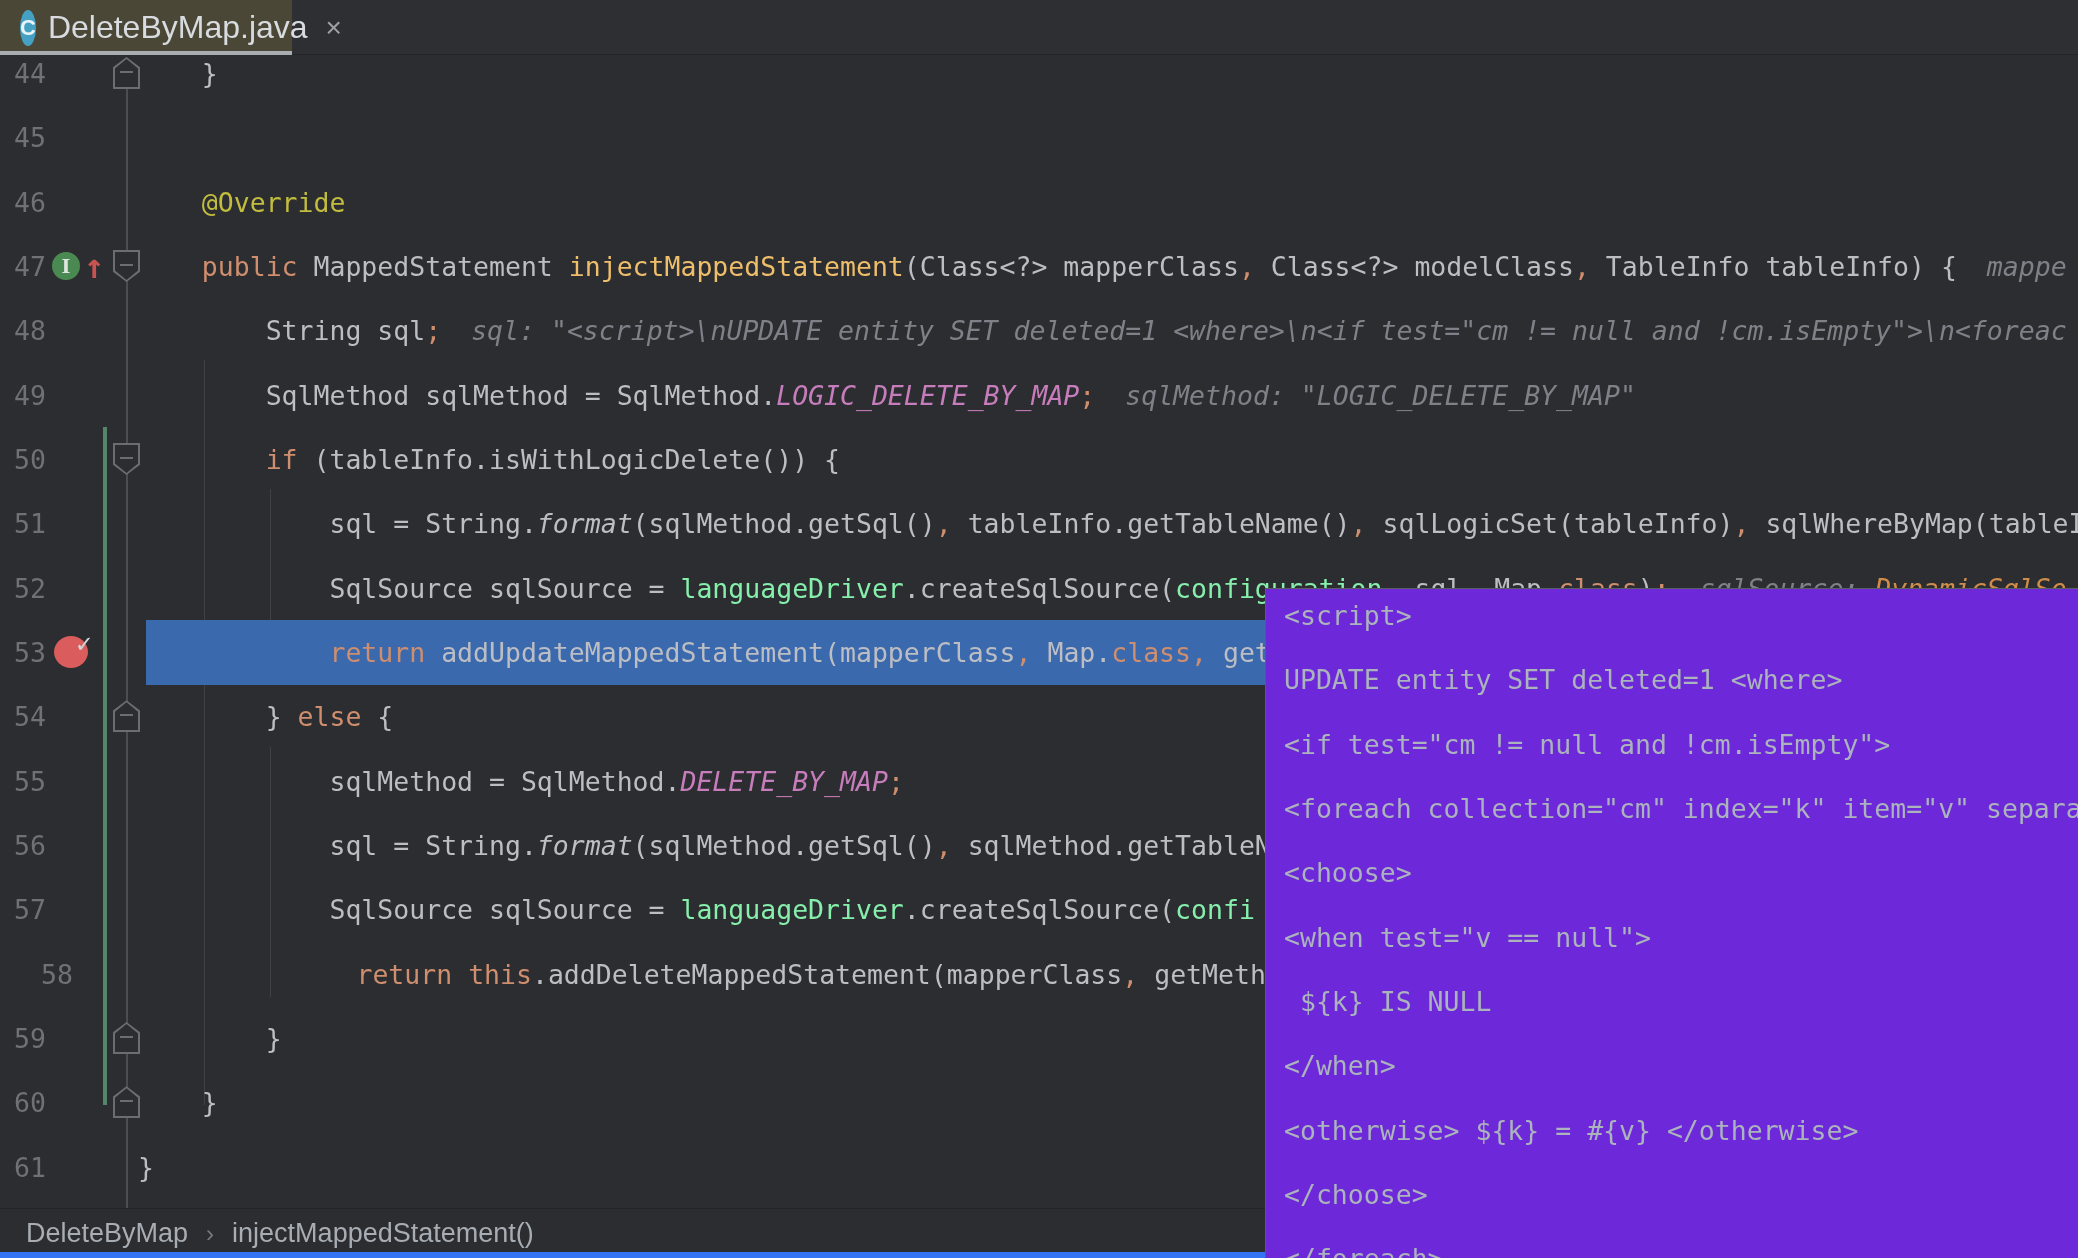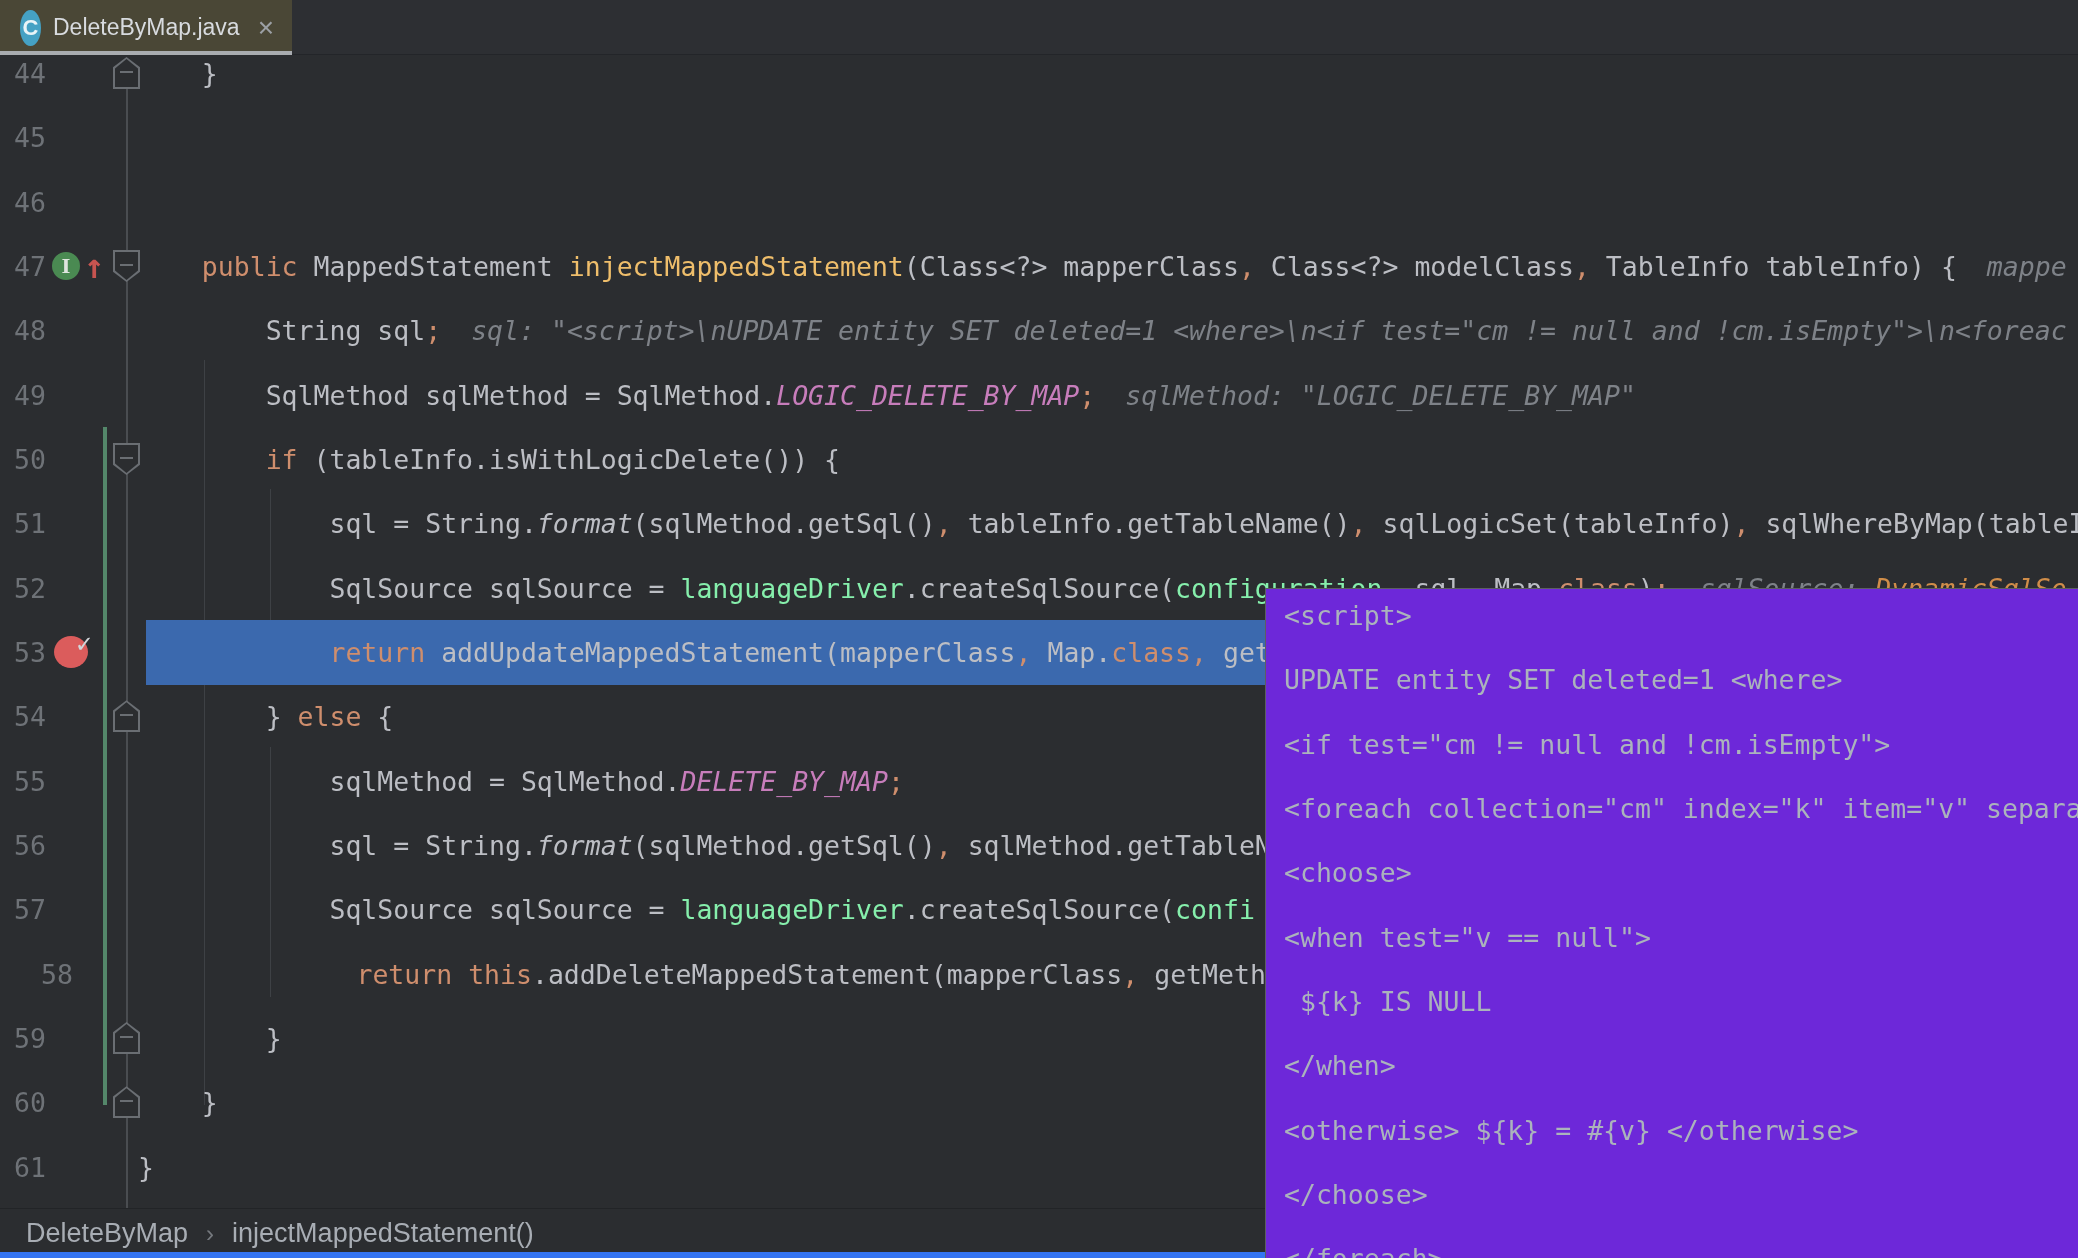--- a/index.html
+++ b/index.html
@@ -8,21 +8,21 @@
 
   
   .tabbar { position:absolute; left:0; top:0; width:2078px; height:55px;
             background:#2d2f33; border-bottom:1px solid #232529; }
   .tab { position:absolute; left:0; top:0; height:55px; width:292px;
          background:#4a4736; display:flex; align-items:center; gap:12px; padding:0 18px 0 20px; }
   .tab-underline { position:absolute; left:0; top:51px; width:292px; height:4px; background:#a9acb0; }
   .file-icon { width:36px; height:36px; border-radius:50%; background:#45a1c4; color:#e9f4f8;
                display:flex; align-items:center; justify-content:center;
                font-family:"Liberation Sans", sans-serif; font-size:22px; font-weight:bold; }
-  .tab-label { color:#d8dbdf; font-family:"Liberation Sans", sans-serif; font-size:23px; }
+  .tab-label { color:#d8dbdf; font-family:"Liberation Sans", sans-serif; font-size:32px; }
   .tab-close { color:#9ca0a5; font-family:"Liberation Sans", sans-serif; font-size:28px; margin-left:6px; }
 
   
   .editor { position:absolute; left:0; top:55px; width:2078px; height:1153px; background:#2b2d30; overflow:hidden; }
   .fold-line { position:absolute; left:126px; top:20px; width:2px; height:1140px; background:#4a4d51; }
   .vcs-bar { position:absolute; left:103px; width:4px; background:#54876a; }
   .indent-guide { position:absolute; width:1px; background:#3e4145; }
 
   .code-row { position:absolute; left:0; width:1984px; height:65px; }
   .row-highlight { position:absolute; left:146px; right:0; top:0; height:65px; background:#3b69ae; }
@@ -103,20 +103,21 @@
           <div class="minus"></div>
         </div>
         <div class="code-text"><span class="seg-pl">    }</span></div>
       </div>
       <div class="code-row" style="top: 50.33px;">
         <div class="line-num">45</div>
         <div class="code-text"></div>
       </div>
       <div class="code-row" style="top: 114.66px;">
         <div class="line-num">46</div>
+        <div class="code-text"><span class="seg-ann">    @Override</span></div>
       </div>
       <div class="code-row" style="top: 178.99px;">
         <div class="line-num">47</div>
         <div class="badge override-badge">
           <span class="override-circle">I</span>
           <span class="up-arrow">↑</span>
         </div>
         <div class="fold start">
           <div class="outer"></div>
           <div class="inner"></div>

